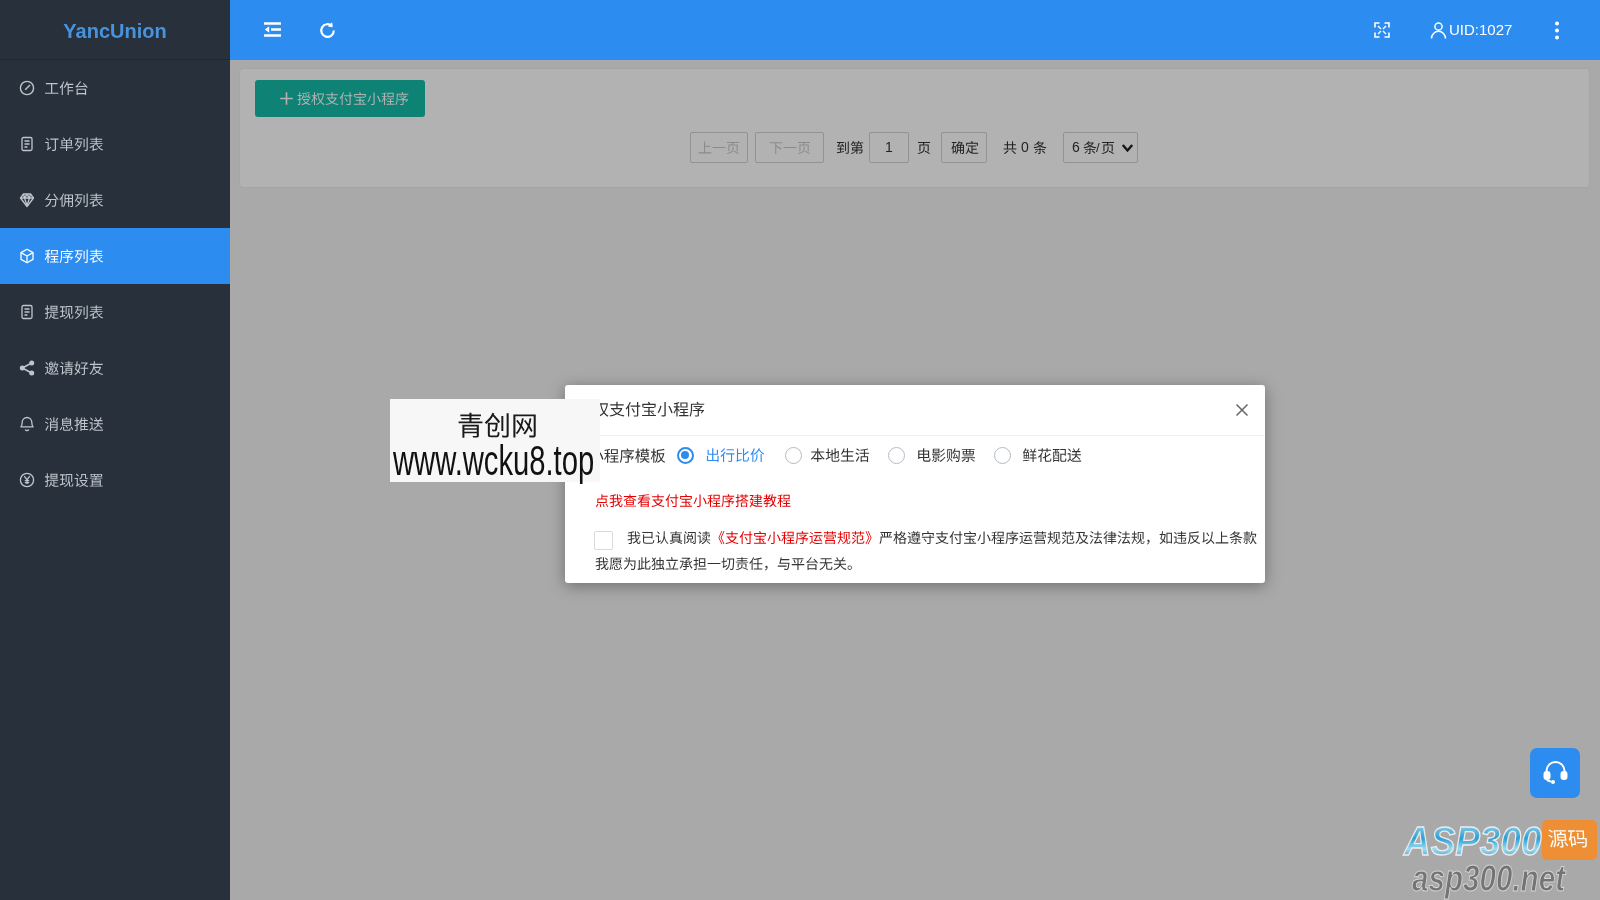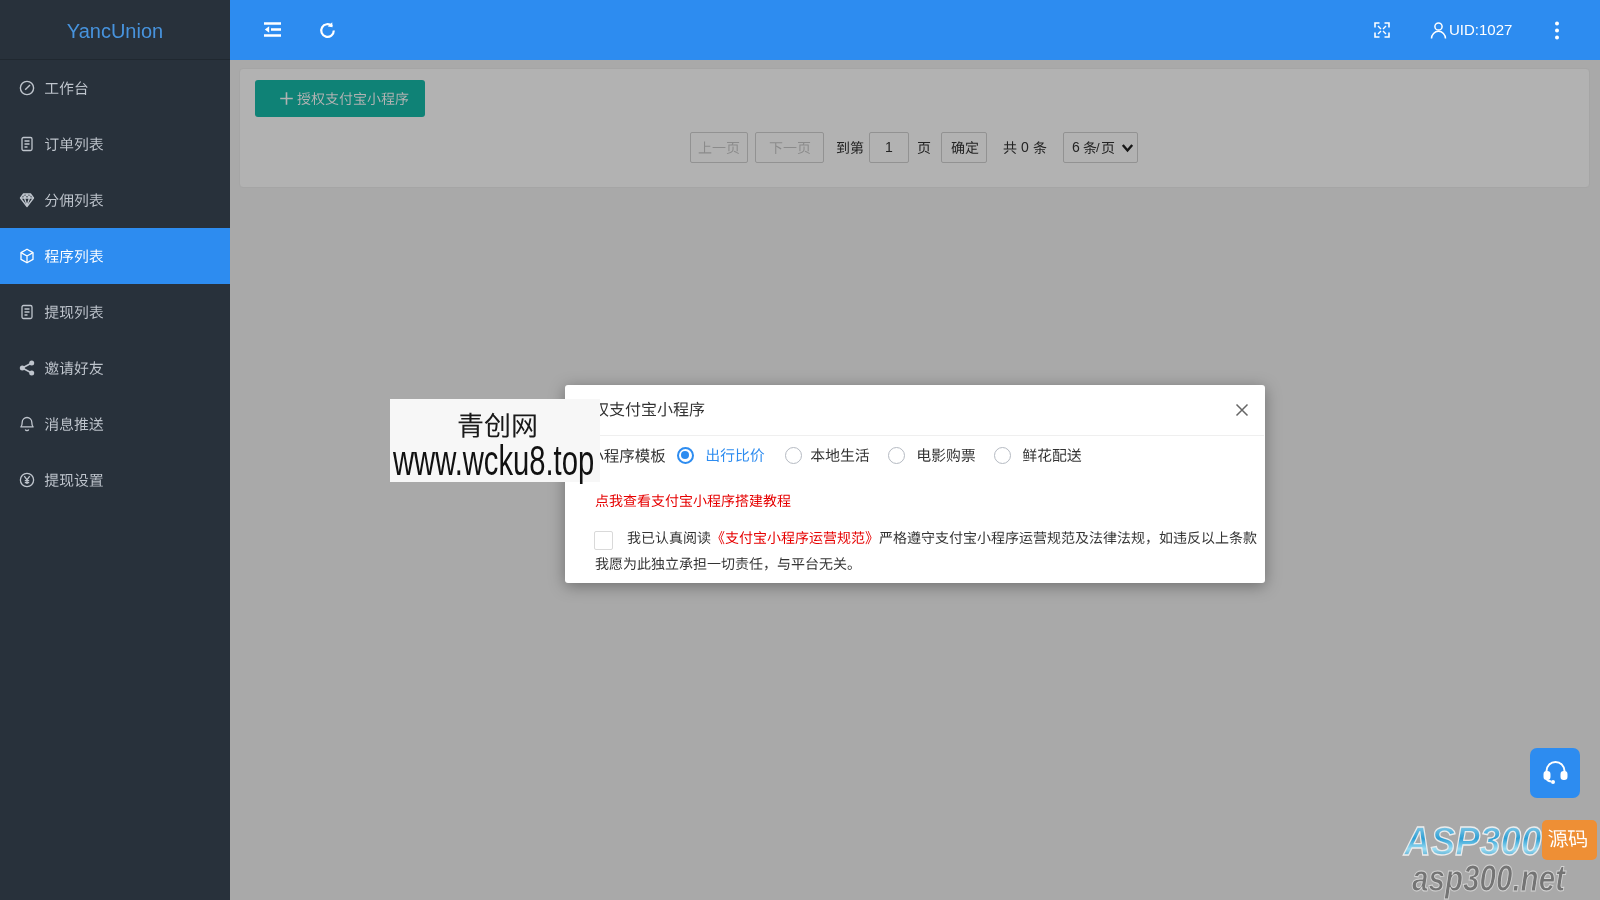--- a/index.html
+++ b/index.html
@@ -81,21 +81,21 @@
     </svg>
 <div class="abs" style="left:1449px;top:0;height:68px;line-height:60px;font-size:15px;color:#fff">UID:1027</div>
 <svg class="abs" style="left:1554px;top:21px" width="6" height="19" viewBox="0 0 6 19">
       <g fill="#fff">
         <circle cx="3" cy="2.5" r="2"></circle>
         <circle cx="3" cy="9.5" r="2"></circle>
         <circle cx="3" cy="16.5" r="2"></circle>
       </g>
     </svg>
 <div class="abs" style="left:0;top:0;width:230px;height:900px;background:#28313b"></div>
-<div class="abs" style="left:0;top:0;width:230px;height:60px;line-height:62px;text-align:center;font-size:20px;font-weight:normal;color:#4793dd;border-bottom:1px solid rgba(0,0,0,0.18)">YancUnion</div>
+<div class="abs" style="left:0;top:0;width:230px;height:60px;line-height:62px;text-align:center;font-size:20px;font-weight:bold;color:#4793dd;border-bottom:1px solid rgba(0,0,0,0.18)">YancUnion</div>
 <div class="abs" style="left:0;top:228px;width:230px;height:56px;background:#2d8cf0"></div>
 <svg class="abs" style="left:19px;top:80px" width="16" height="16" viewBox="0 0 16 16">
       <g fill="none" stroke="#bfc5cd" stroke-width="1.4">
         <circle cx="8" cy="8" r="6.6"></circle>
         <path d="M6.2 9.8 L11 5"></path>
       </g>
     </svg>
 <svg style="position:absolute;left:44px;top:75.7px;overflow:visible" width="47" height="23" viewBox="0 0 3133 1550">
       <path fill="#bfc5cd" transform="translate(0 1200) scale(1 -1)" d="M52 72V-3H951V72H539V650H900V727H104V650H456V72Z M1526 828C1476 681 1395 536 1305 442C1322 430 1351 404 1363 391C1414 447 1463 520 1506 601H1575V-79H1651V164H1952V235H1651V387H1939V456H1651V601H1962V673H1542C1563 717 1582 763 1598 809ZM1285 836C1229 684 1135 534 1036 437C1050 420 1072 379 1080 362C1114 397 1147 437 1179 481V-78H1254V599C1293 667 1329 741 1357 814Z M2179 342V-79H2255V-25H2741V-77H2821V342ZM2255 48V270H2741V48ZM2126 426C2165 441 2224 443 2800 474C2825 443 2846 414 2861 388L2925 434C2873 518 2756 641 2658 727L2599 687C2647 644 2699 591 2745 540L2231 516C2320 598 2410 701 2490 811L2415 844C2336 720 2219 593 2183 559C2149 526 2124 505 2101 500C2110 480 2122 442 2126 426Z"></path>
     </svg>

